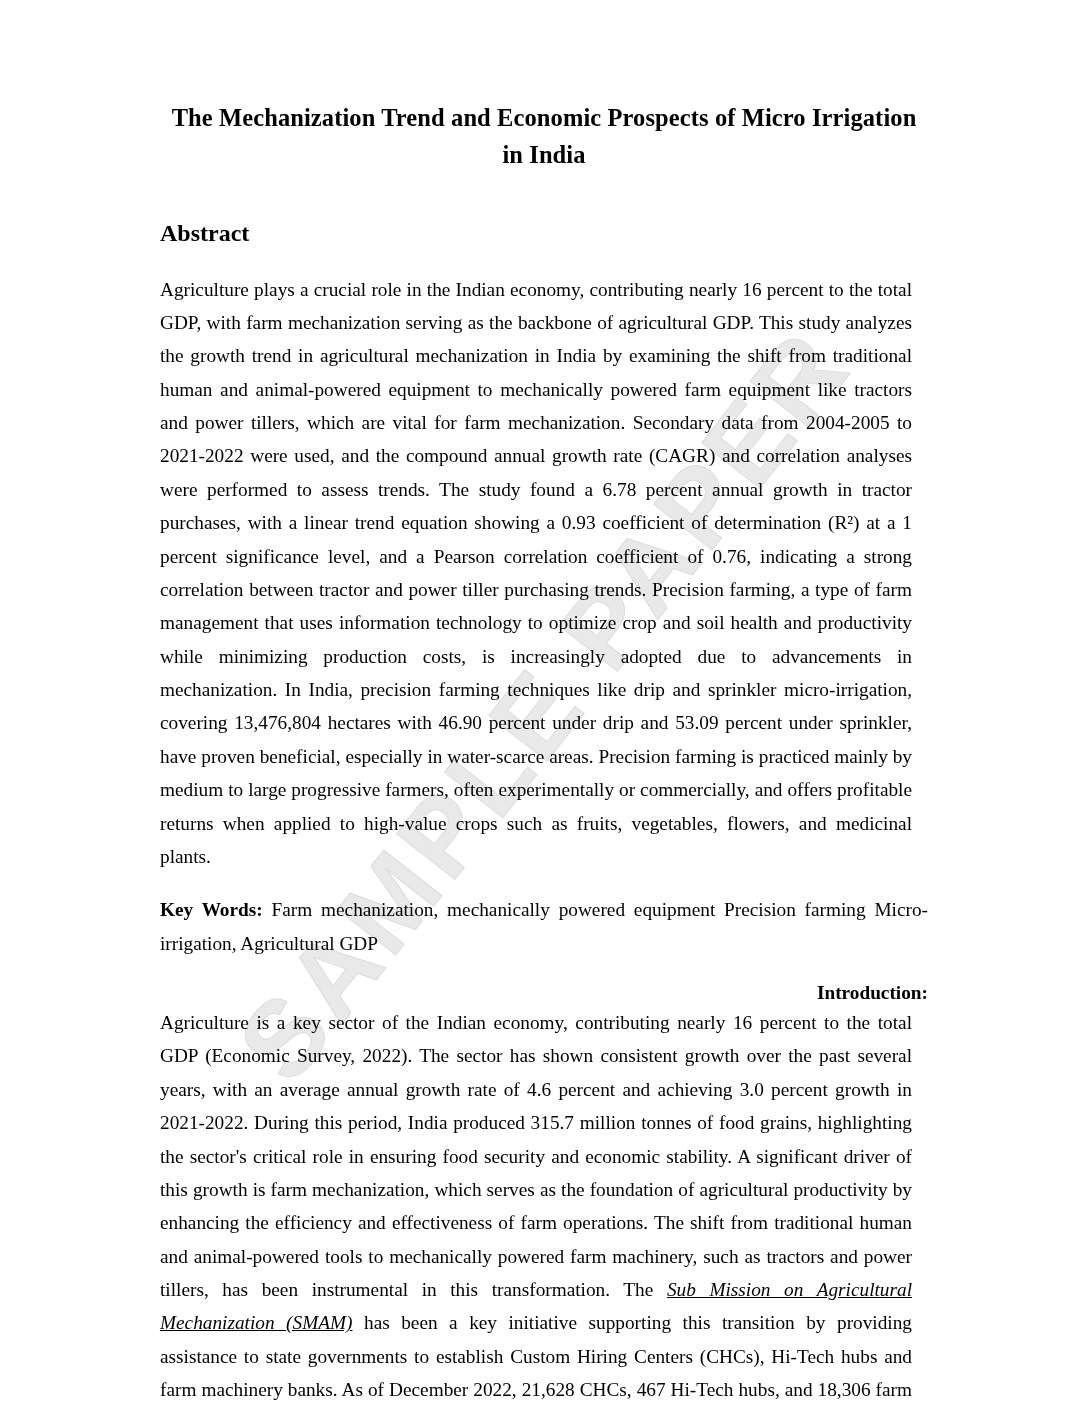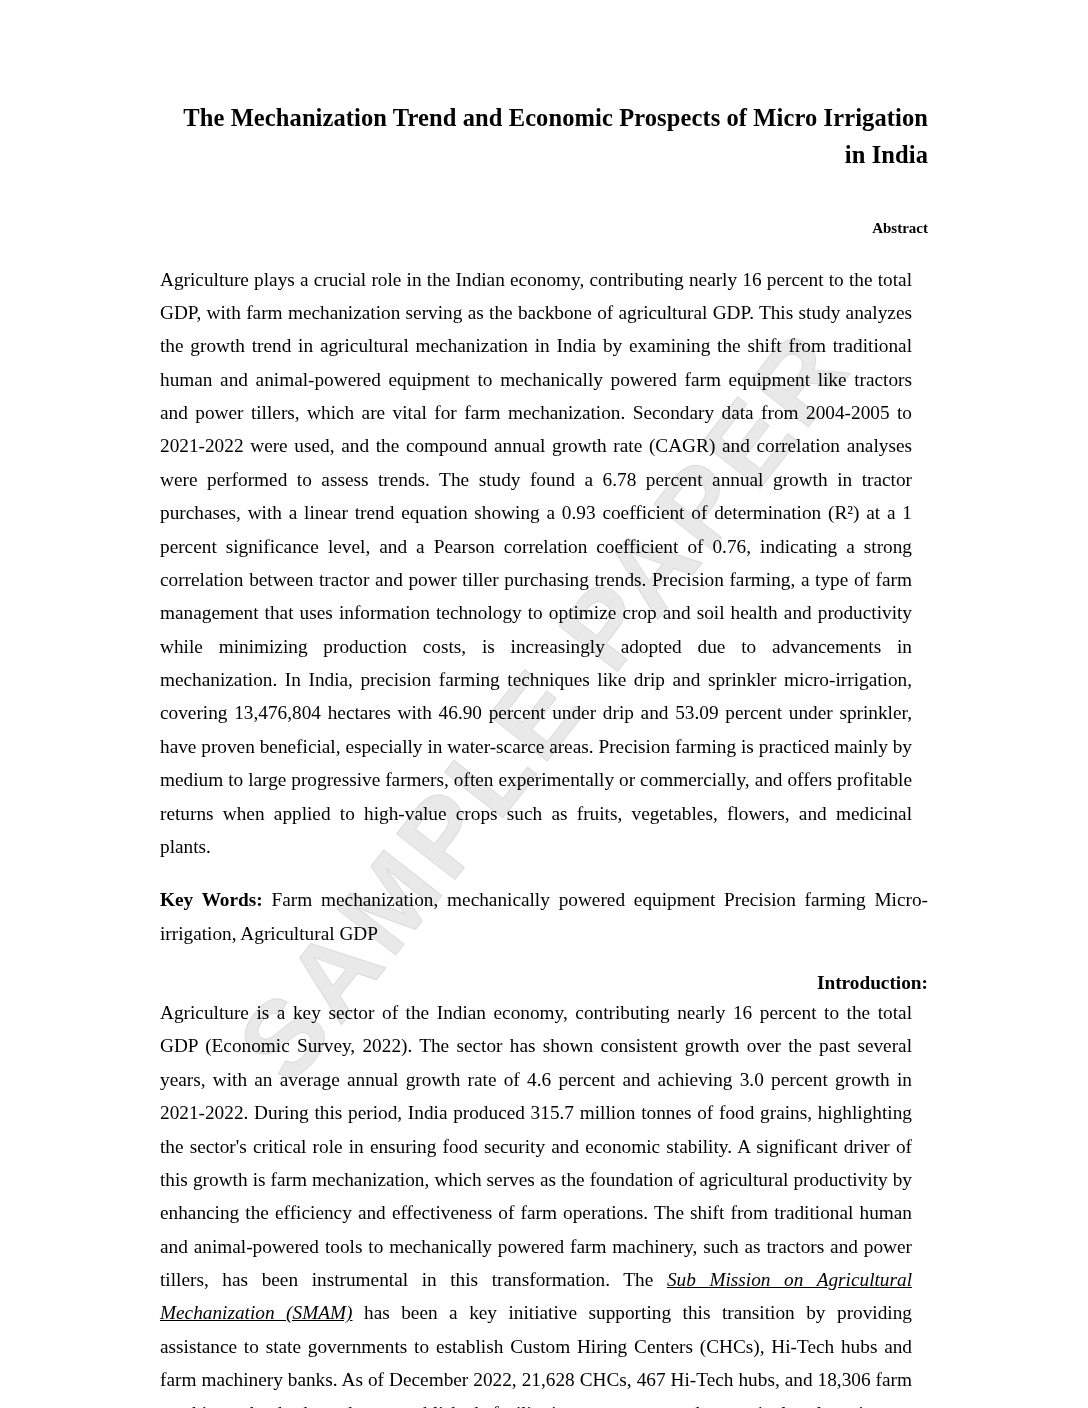--- a/index.html
+++ b/index.html
@@ -46,29 +46,29 @@
     white-space: nowrap;
     -webkit-text-stroke: 1px rgba(0,0,0,0.10);
   }
   .content {
     position: relative;
     z-index: 2;
   }
   h1.title {
     font-size: 24.5px;
     font-weight: bold;
-    text-align: right;
+    text-align: center;
     line-height: 1.5;
     margin: 0 0 46px 0;
     letter-spacing: 0.1px;
   }
   .abstract-head {
-    font-size: 15px;
+    font-size: 24px;
     font-weight: bold;
-    text-align: right;
+    text-align: left;
     margin: 0 0 26px 0;
   }
   p.body-text {
     font-size: 19.3px;
     line-height: 1.73;
     text-align: justify;
     text-justify: inter-word;
     margin: 0 16px 20px 0;
     hyphens: none;
   }

